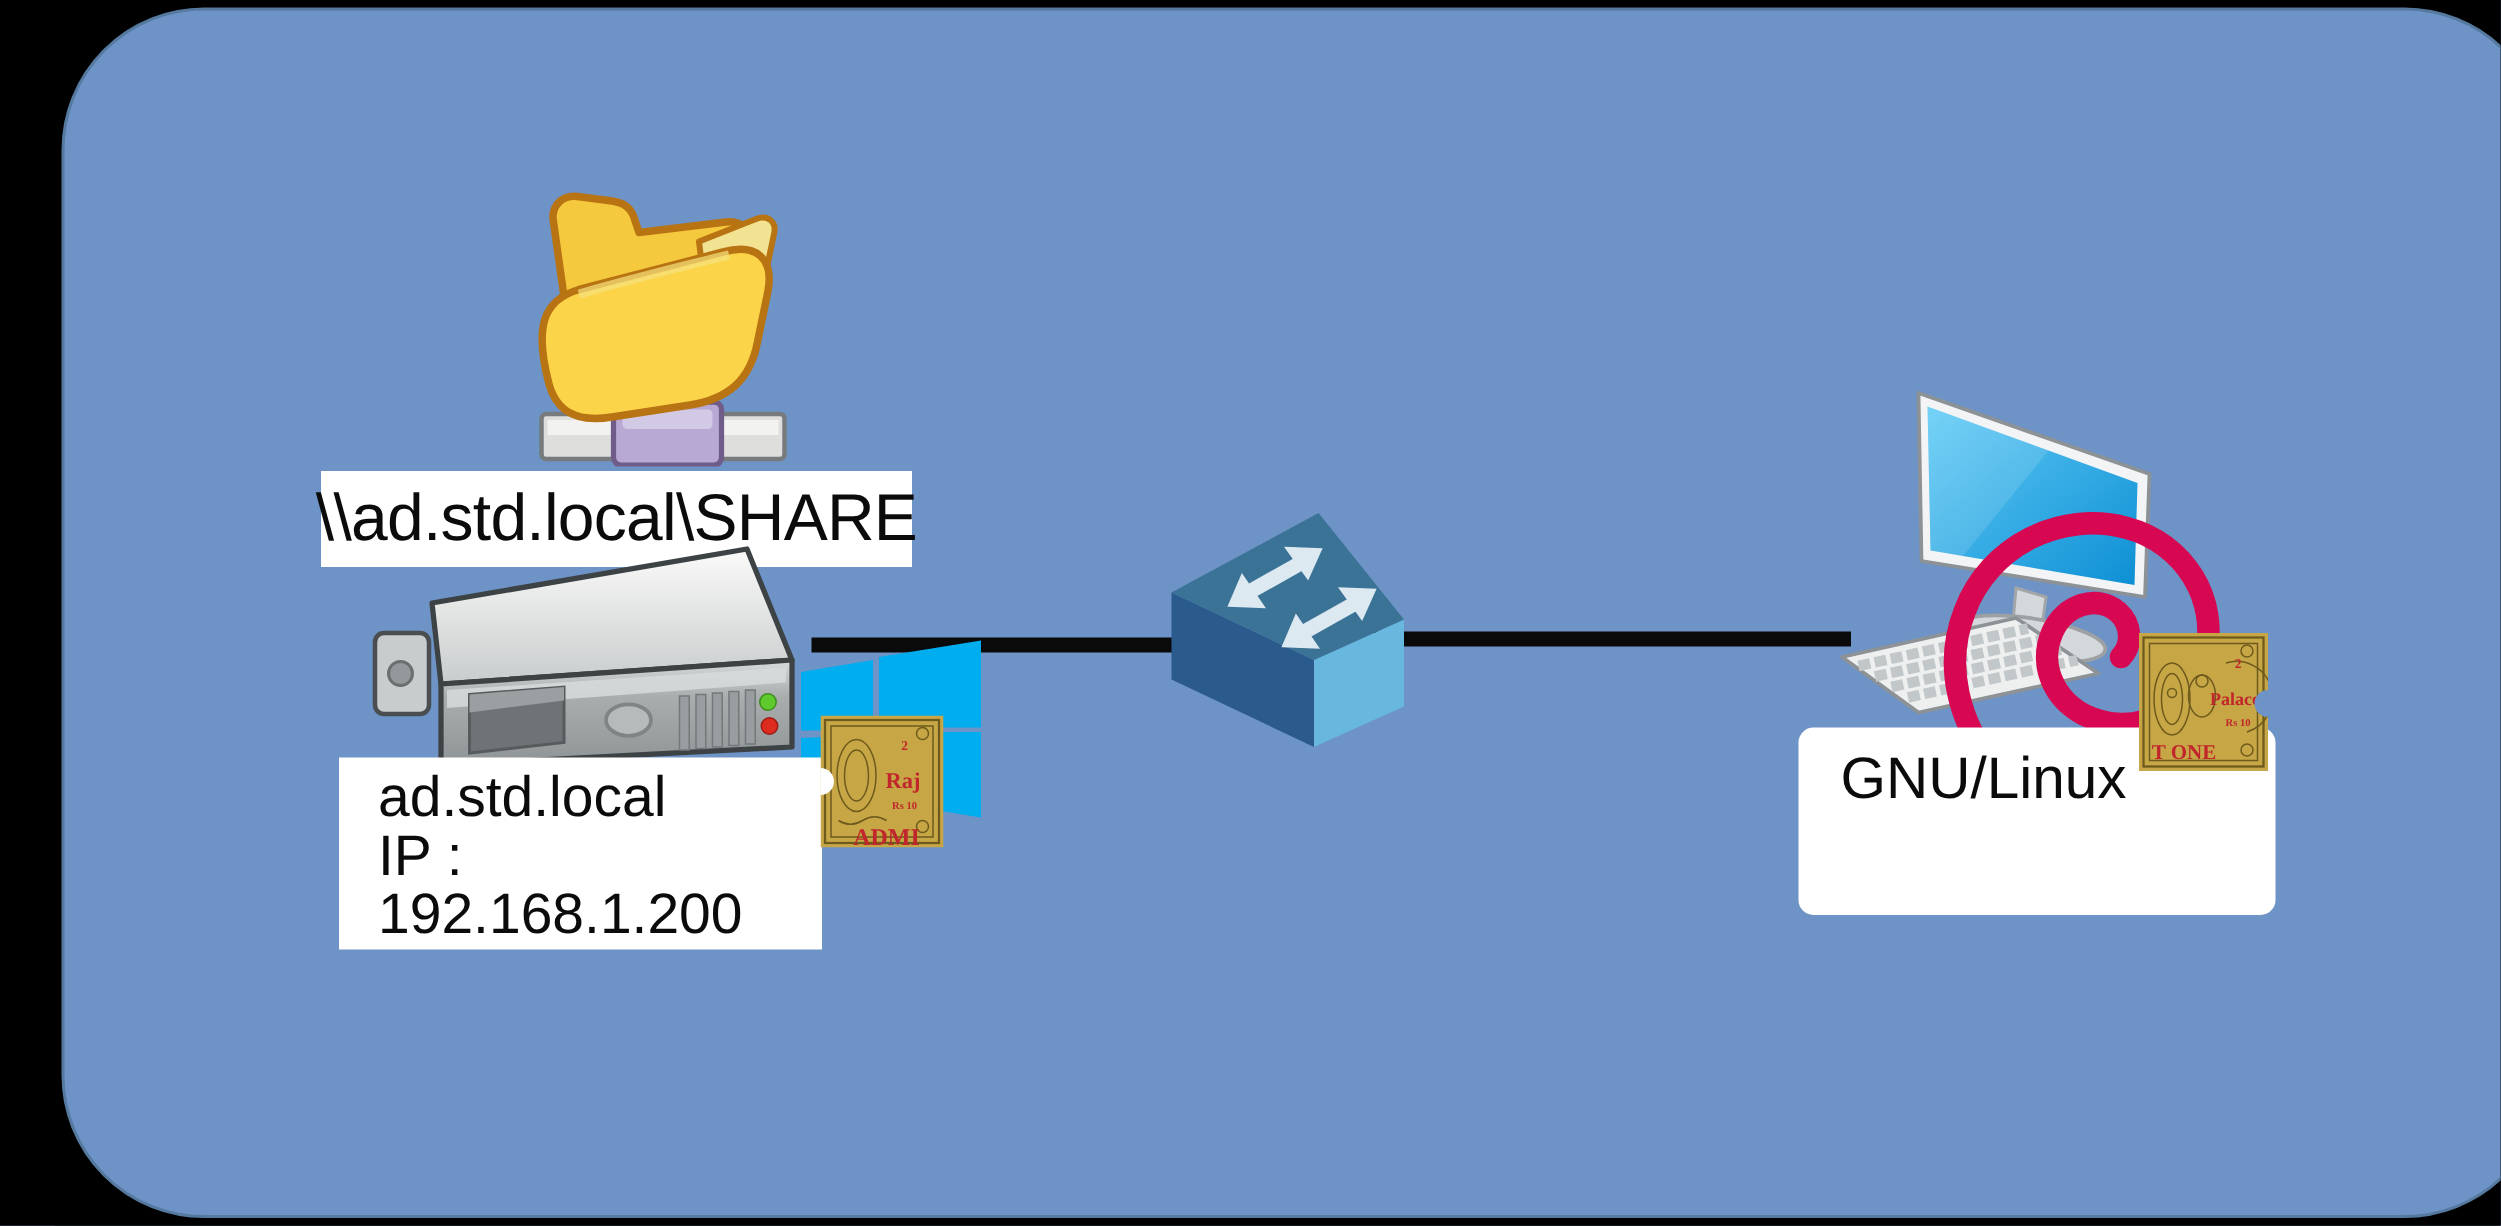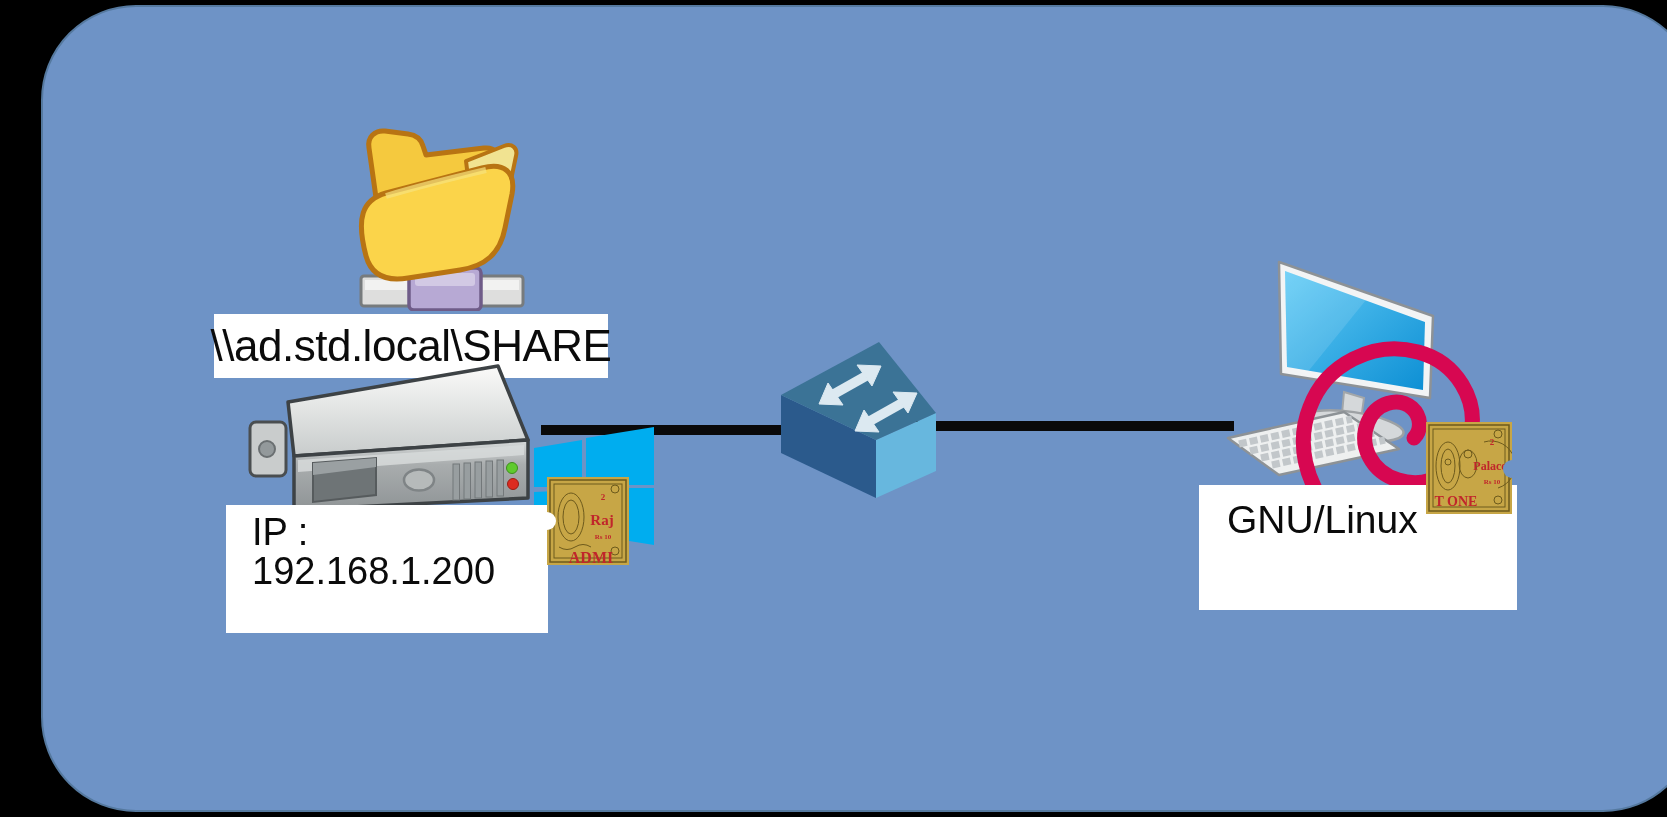--- a/index.html
+++ b/index.html
@@ -131,20 +131,21 @@
   <div class="abs" style="left:497px;top:424px;width:122px;height:125px;">
     <svg width="122" height="125" viewBox="0 0 122 125" fill="#00ADEF">
       <polygon points="1,24 49,16 49,63 1,63"></polygon>
       <polygon points="53,14 121,3 121,61 53,61"></polygon>
       <polygon points="1,68 49,66 49,106 1,101"></polygon>
       <polygon points="53,64 121,64 121,121 53,110"></polygon>
     </svg>
   </div>
 
   <div class="label-box label-lines" style="left:190px;top:505px;width:322px;height:128px;box-sizing:border-box;">
+    <div>ad.std.local</div>
     <div>IP : 192.168.1.200</div>
   </div>
 
   <div class="abs" style="left:511px;top:477px;width:82px;height:88px;">
     <svg width="82" height="88" viewBox="0 0 82 88">
       <rect width="82" height="88" fill="#C7A646"></rect>
       <g fill="none" stroke="#6d5a1c">
         <rect x="3" y="3" width="76" height="82" stroke-width="1.5"></rect>
         <rect x="7" y="7" width="68" height="74" stroke-width="1"></rect>
         <ellipse cx="24" cy="40" rx="13" ry="24"></ellipse>
@@ -154,21 +155,21 @@
         <path d="M12,70 q8,5 16,0 q8,-5 16,0"></path>
       </g>
       <text x="56" y="23" font-size="9" class="stamp-text" text-anchor="middle">2</text>
       <text x="55" y="48" font-size="15" class="stamp-text" text-anchor="middle">Raj</text>
       <text x="56" y="62" font-size="7" class="stamp-text" text-anchor="middle">Rs 10</text>
       <text x="44" y="86" font-size="16" class="stamp-text" text-anchor="middle">ADMI</text>
       <circle cx="0" cy="44" r="9" fill="#ffffff"></circle>
     </svg>
   </div>
 
-  <div class="label-box label-lines2" style="left:1163px;top:485px;width:318px;height:125px;box-sizing:border-box;">
+  <div class="label-box label-lines2" style="left:1163px;top:485px;width:318px;height:125px;box-sizing:border-box;border-radius:10px;">
     <div>GNU/Linux</div>
   </div>
 
   <div class="abs" style="left:1390px;top:422px;width:86px;height:92px;">
     <svg width="86" height="92" viewBox="0 0 86 92">
       <rect width="86" height="92" fill="#C7A646"></rect>
       <g fill="none" stroke="#6d5a1c">
         <rect x="3" y="3" width="80" height="86" stroke-width="1.5"></rect>
         <rect x="7" y="7" width="72" height="78" stroke-width="1"></rect>
         <ellipse cx="22" cy="44" rx="12" ry="24"></ellipse>

